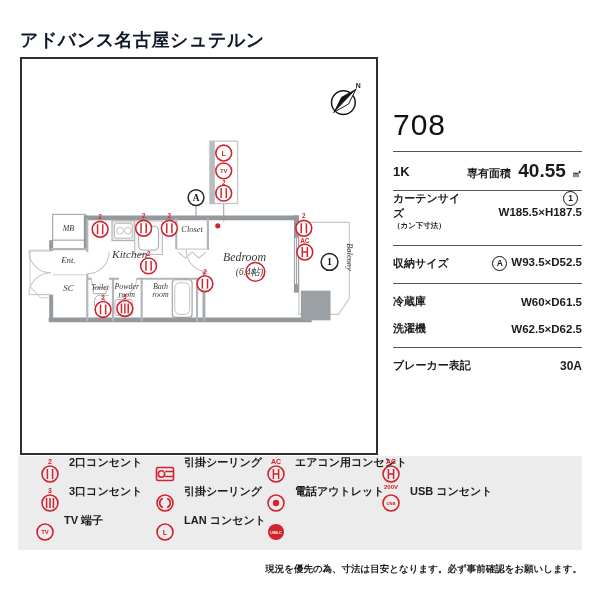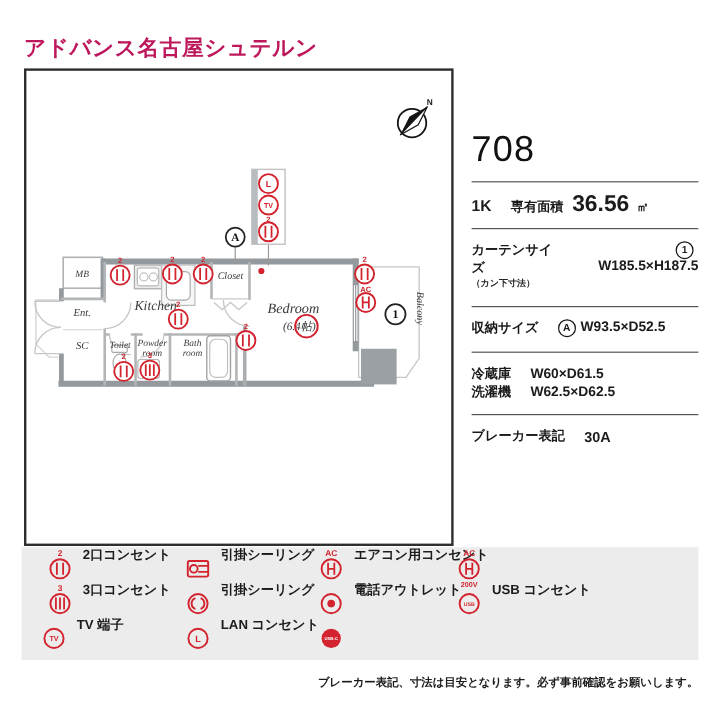--- a/index.html
+++ b/index.html
@@ -1,18 +1,18 @@
 <!DOCTYPE html>
 <html><head>
 <meta charset="utf-8">
 <style>
   html,body{margin:0;padding:0;background:#fff;}
   .screen{position:relative;width:600px;height:600px;background:#ffffff;overflow:hidden;
           font-family:"Liberation Sans",sans-serif;color:#1b1b1b;}
-  .title{position:absolute;left:20px;top:28px;font-size:18px;font-weight:bold;color:#be185d;letter-spacing:.5px;}
+  .title{position:absolute;left:20px;top:28px;font-size:18px;font-weight:bold;color:#0f172a;letter-spacing:.5px;}
   .plan-box{position:absolute;left:20px;top:57px;width:358px;height:398px;border:2px solid #2e2e2e;box-sizing:border-box;background:#fff;}
   .plan-box svg{display:block;width:100%;height:100%;}
 
   
   .wall{stroke:#94999d;stroke-width:5;fill:none;}
   .wall4{stroke:#94999d;stroke-width:4;fill:none;}
   .wall3{stroke:#a9adaf;stroke-width:3;fill:none;}
   .iw{stroke:#b3b6b8;stroke-width:2.2;fill:none;}
   .tw{stroke:#c9c9c9;stroke-width:1.2;fill:none;}
   .fx{stroke:#a9a9a9;stroke-width:1;fill:#ffffff;}
@@ -24,21 +24,21 @@
   .ricn{fill:none;stroke:#d2232e;stroke-width:1.6;}
   .rl{stroke:#d2232e;stroke-width:1.5;}
   .rt{fill:#d2232e;font-weight:bold;text-anchor:middle;}
   .tag{fill:#ffffff;stroke:#232323;stroke-width:1.5;}
   .tagt{font-family:"Liberation Serif",serif;font-weight:bold;fill:#111;text-anchor:middle;}
 
   
   .info{position:absolute;left:393px;top:110px;width:189px;}
   .room-no{font-size:30px;font-weight:400;color:#111;letter-spacing:1px;line-height:1;}
   .hr{border-top:1px solid #555;margin:0;}
-  .irow{display:flex;align-items:center;gap:16px;}
+  .irow{display:flex;align-items:center;justify-content:space-between;gap:16px;}
   .lab{font-size:11px;font-weight:bold;}
   .val{font-size:11.5px;font-weight:bold;text-align:right;}
   .big{font-size:19px;font-weight:800;}
   .unit{font-size:10px;font-weight:bold;margin-left:3px;}
   .subl{font-size:7.5px;font-weight:bold;color:#222;font-family:Liberation Serif, serif;}
   .ctag{display:inline-block;width:13px;height:13px;border:1.2px solid #111;border-radius:50%;
         font-size:8.5px;font-weight:bold;line-height:13px;text-align:center;box-sizing:content-box;margin-right:4px;}
 
   
   .legend{position:absolute;left:18px;top:456px;width:564px;height:94px;background:#ececec;}
@@ -252,47 +252,47 @@
     </svg>
   </div>
 
   <div class="info">
     <div class="room-no">708</div>
     <div class="hr" style="margin-top:11px"></div>
     <div class="irow" style="margin-top:8px">
       <span class="lab" style="font-size:13px">1K</span>
       <span class="val">
         <span class="lab">専有面積</span>
-        <span class="big" style="margin-left:4px">36.56</span>
+        <span class="big" style="margin-left:4px">40.55</span>
         <span class="unit">㎡</span>
       </span>
     </div>
     <div class="hr" style="margin-top:8px"></div>
-    <div class="irow" style="margin-top:10px;align-items:flex-start">
+    <div class="irow" style="align-items:flex-start">
       <span>
         <div class="lab">カーテンサイズ</div>
         <div class="subl">（カン下寸法）</div>
       </span>
       <span class="val">
         <span class="ctag">1</span><span>W185.5×H187.5</span>
       </span>
     </div>
     <div class="hr" style="margin-top:14px"></div>
     <div class="irow" style="margin-top:10px">
       <span class="lab">収納サイズ</span>
       <span class="val">
         <span class="ctag">A</span><span>W93.5×D52.5</span>
       </span>
     </div>
     <div class="hr" style="margin-top:12px"></div>
     <div class="irow" style="margin-top:10px">
       <span class="lab">冷蔵庫</span>
       <span class="val">W60×D61.5</span>
     </div>
-    <div class="irow" style="margin-top:0">
+    <div class="irow" style="margin-top:12px">
       <span class="lab">洗濯機</span>
       <span class="val">W62.5×D62.5</span>
     </div>
     <div class="hr" style="margin-top:11px"></div>
     <div class="irow" style="margin-top:10px">
       <span class="lab">ブレーカー表記</span>
       <span class="val" style="font-size:12px">30A</span>
     </div>
   </div>
 
@@ -394,15 +394,15 @@
 
     <div class="lg-cell" style="left:245px;top:57px">
       <svg class="lgsvg" width="26" height="34" viewBox="-13 -17 26 34">
         <circle cx="0" cy="2" r="8" class="lcf"></circle>
         <text x="0" y="3.5" font-size="3.6" class="ltw">USB-C</text>
       </svg>
     </div>
 
   </div>
 
-  <div class="note">ブレーカー表記、寸法は目安となります。必ず事前確認をお願いします。</div>
+  <div class="note">現況を優先の為、寸法は目安となります。必ず事前確認をお願いします。</div>
 
 </div>
 
 </body></html>

